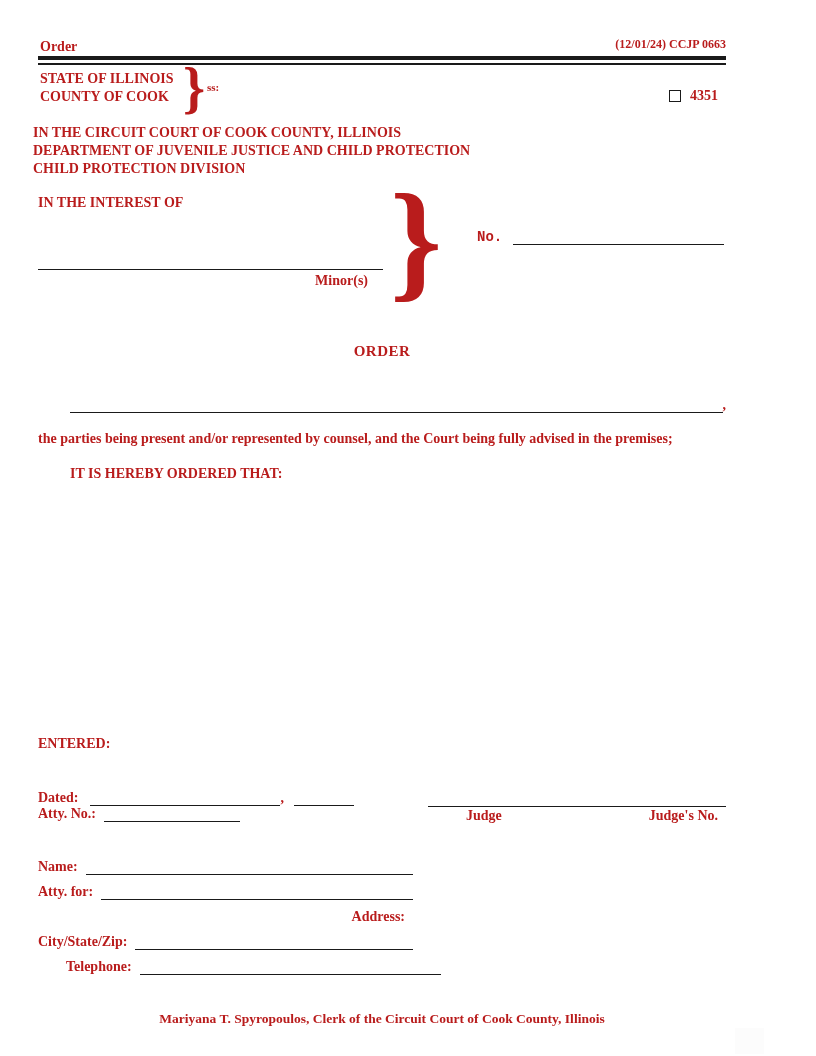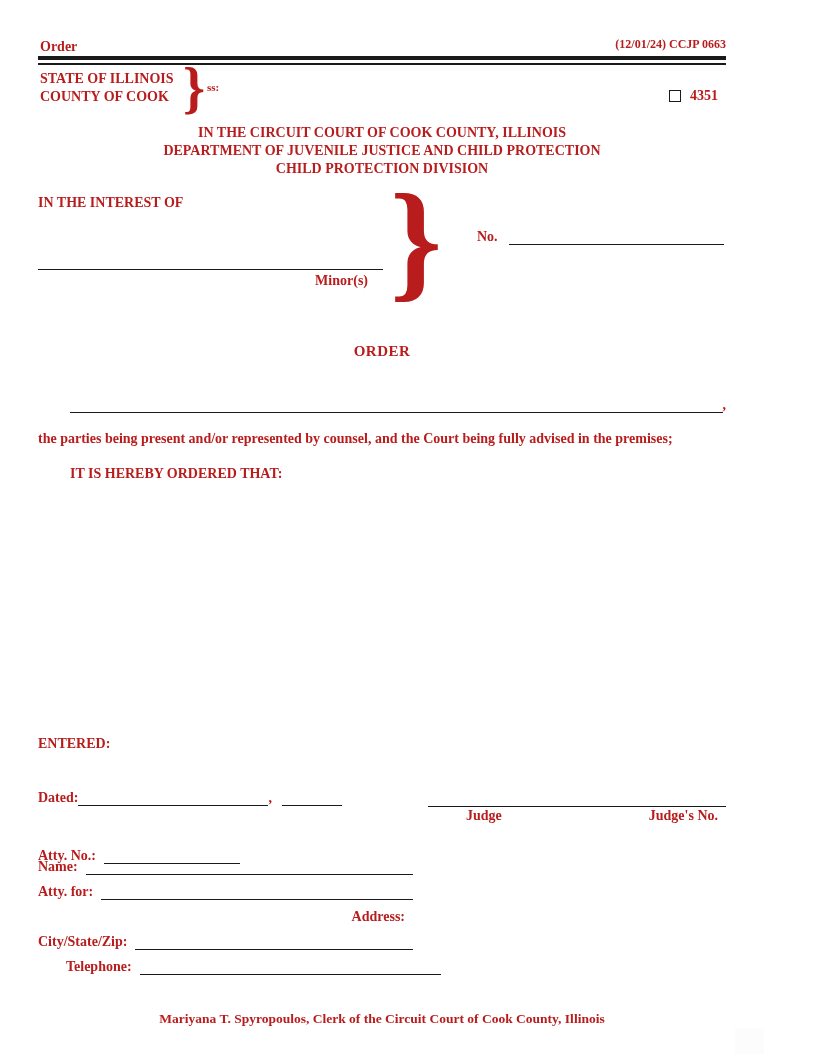--- a/index.html
+++ b/index.html
@@ -31,21 +31,21 @@
   .venue-ss { top: 81px; left: 207px; font-size: 11px; }
   .form-code-row { top: 88px; right: 46px; font-size: 14px; display: flex; align-items: center; }
   .checkbox {
     display: inline-block;
     width: 10px; height: 10px;
     border: 1.7px solid #1a1a1a;
     margin-right: 9px;
   }
 
   
-  .court { top: 124px; left: 0; width: 100%; text-align: center; font-size: 14px; line-height: 18px; }
+  .court { top: 124px; left: 0; width: 100%; font-size: 14px; line-height: 18px; padding-left: 33px; }
 
   
   .interest-label { top: 195px; left: 38px; font-size: 14px; }
   .minors-line { top: 269px; left: 38px; width: 345px; border-top: 1.6px solid #1a1a1a; }
   .minors-label { top: 273px; left: 38px; width: 330px; text-align: right; font-size: 14px; }
   .caption-brace { top: 186px; left: 390px; font-size: 132px; line-height: 108px; font-weight: bold; }
   .case-no-row { top: 229px; left: 477px; right: 40px; display: flex; align-items: flex-end; font-size: 14px; }
 
   
   .fill {
@@ -60,31 +60,31 @@
 
   
   .body-line1 { top: 397px; left: 70px; right: 38px; display: flex; align-items: flex-end; font-size: 14px; }
   .body-line1 .prefix { white-space: nowrap; margin-right: 5px; }
   .body-line2 { top: 431px; left: 38px; right: 30px; font-size: 14px; }
   .body-line3 { top: 466px; left: 70px; font-size: 14px; }
 
   
   .entered { top: 736px; left: 38px; font-size: 14px; }
   .dated-row { top: 790px; left: 38px; display: flex; align-items: flex-end; font-size: 14px; }
-  .dated-row .lbl { margin-right: 0; }
+  .dated-row .lbl { margin-right: 12px; }
   .dated-fill-1 { width: 190px; }
   .dated-fill-2 { width: 60px; margin-left: 10px; }
   .judge-block { top: 790px; left: 428px; right: 38px; }
   .judge-line { height: 16px; border-bottom: 1.6px solid #1a1a1a; }
   .judge-labels { display: flex; justify-content: space-between; padding: 1px 8px 0 38px; font-size: 14px; }
 
   
   .atty-row { left: 38px; display: flex; align-items: flex-end; font-size: 14px; }
   .atty-row .lbl { white-space: nowrap; margin-right: 8px; }
-  .row-atty-no { top: 848px; width: 202px; }
+  .row-atty-no { top: 806px; width: 202px; }
   .row-name    { top: 859px; width: 375px; }
   .row-atty-for{ top: 884px; width: 375px; }
   .row-address { top: 909px; width: 375px; flex-direction: column; }
   .row-csz     { top: 934px; width: 375px; }
   .row-phone   { top: 959px; width: 375px; margin-left: 28px; }
 
   
   .footer { top: 1011px; left: 0; width: 100%; text-align: center; font-size: 13.5px; }
 
   .scan-artifact { top: 1028px; left: 735px; width: 48px; height: 26px; background: #fcfcfc; }
@@ -114,21 +114,21 @@
     <div>IN THE CIRCUIT COURT OF COOK COUNTY, ILLINOIS</div>
     <div>DEPARTMENT OF JUVENILE JUSTICE AND CHILD PROTECTION</div>
     <div>CHILD PROTECTION DIVISION</div>
   </div>
 
   <div class="abs interest-label">IN THE INTEREST OF</div>
   <div class="abs minors-line"></div>
   <div class="abs minors-label">Minor(s)</div>
   <div class="abs caption-brace">}</div>
   <div class="abs case-no-row">
-    <span class="lbl" style="margin-right:11px;">No.</span>
+    <span class="lbl" style="margin-right:11px;font-family:Liberation Mono, monospace;">No.</span>
     <span class="fill fill-grow"></span>
   </div>
 
   <div class="abs order-title">ORDER</div>
 
   <div class="abs body-line1">
     <span class="fill fill-grow"></span>
     <span>,</span>
   </div>
   <div class="abs body-line2">the parties being present and/or represented by counsel, and the Court being fully advised in the premises;</div>

